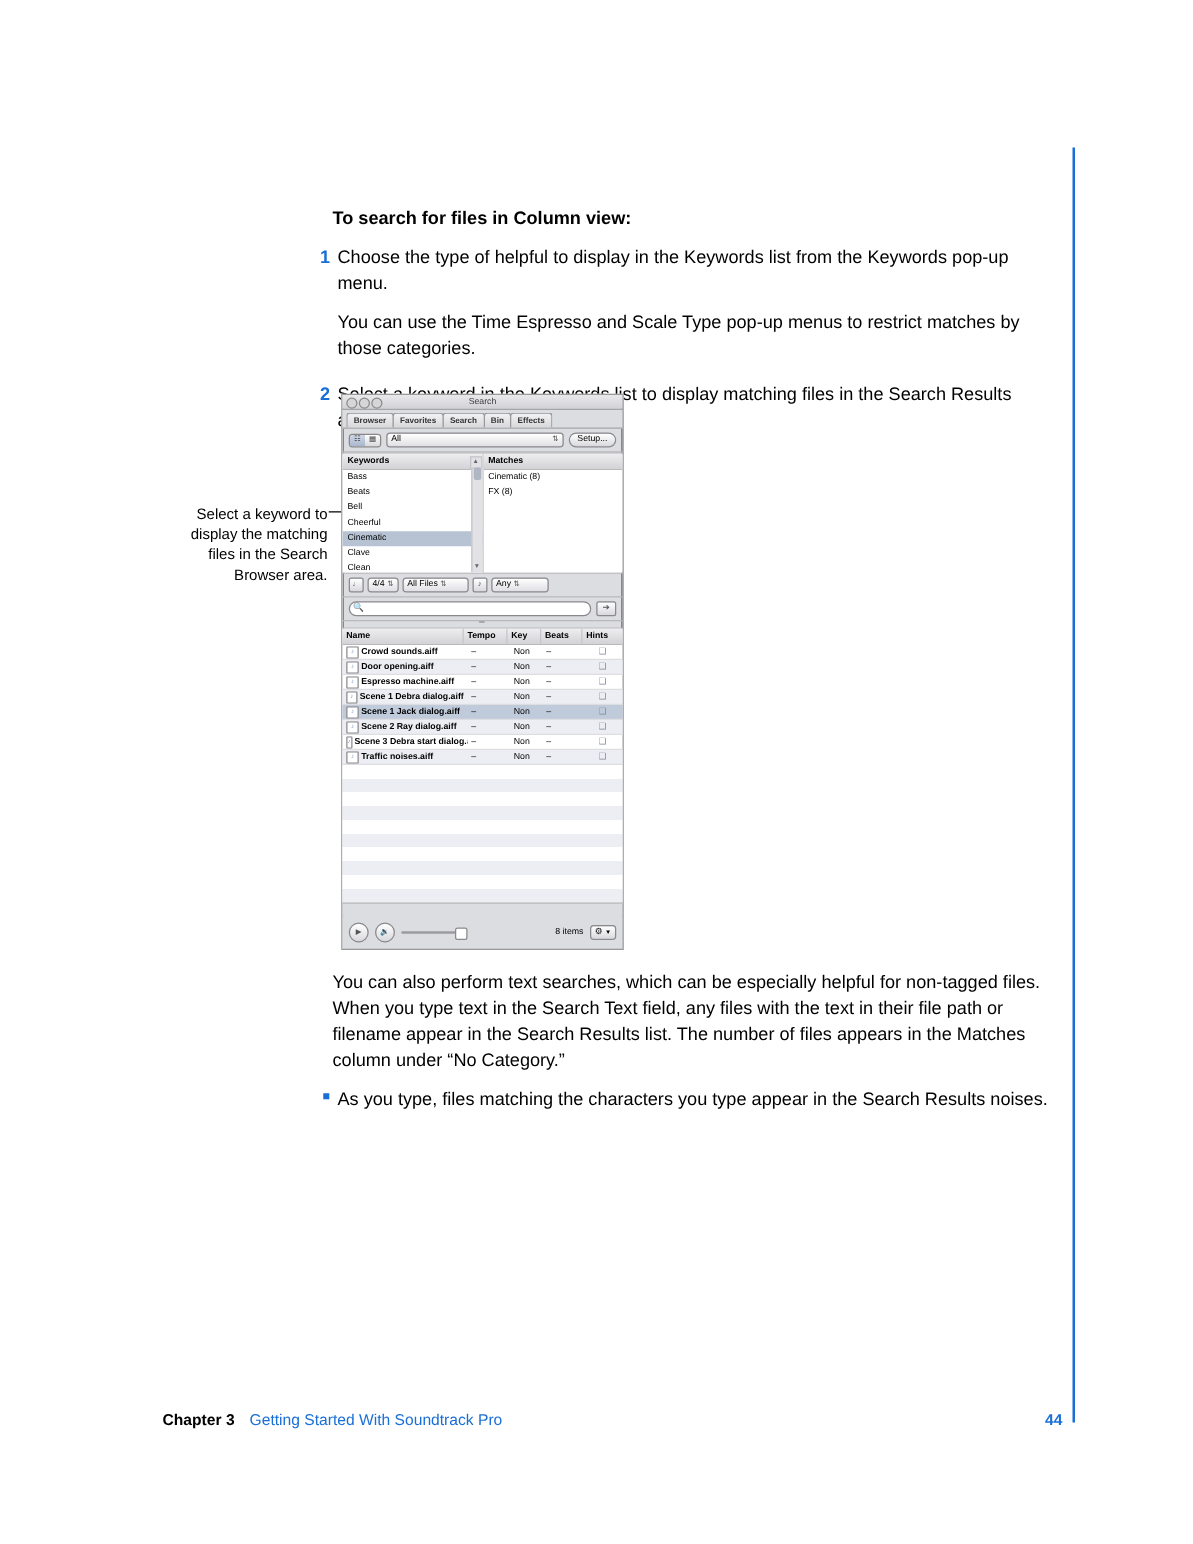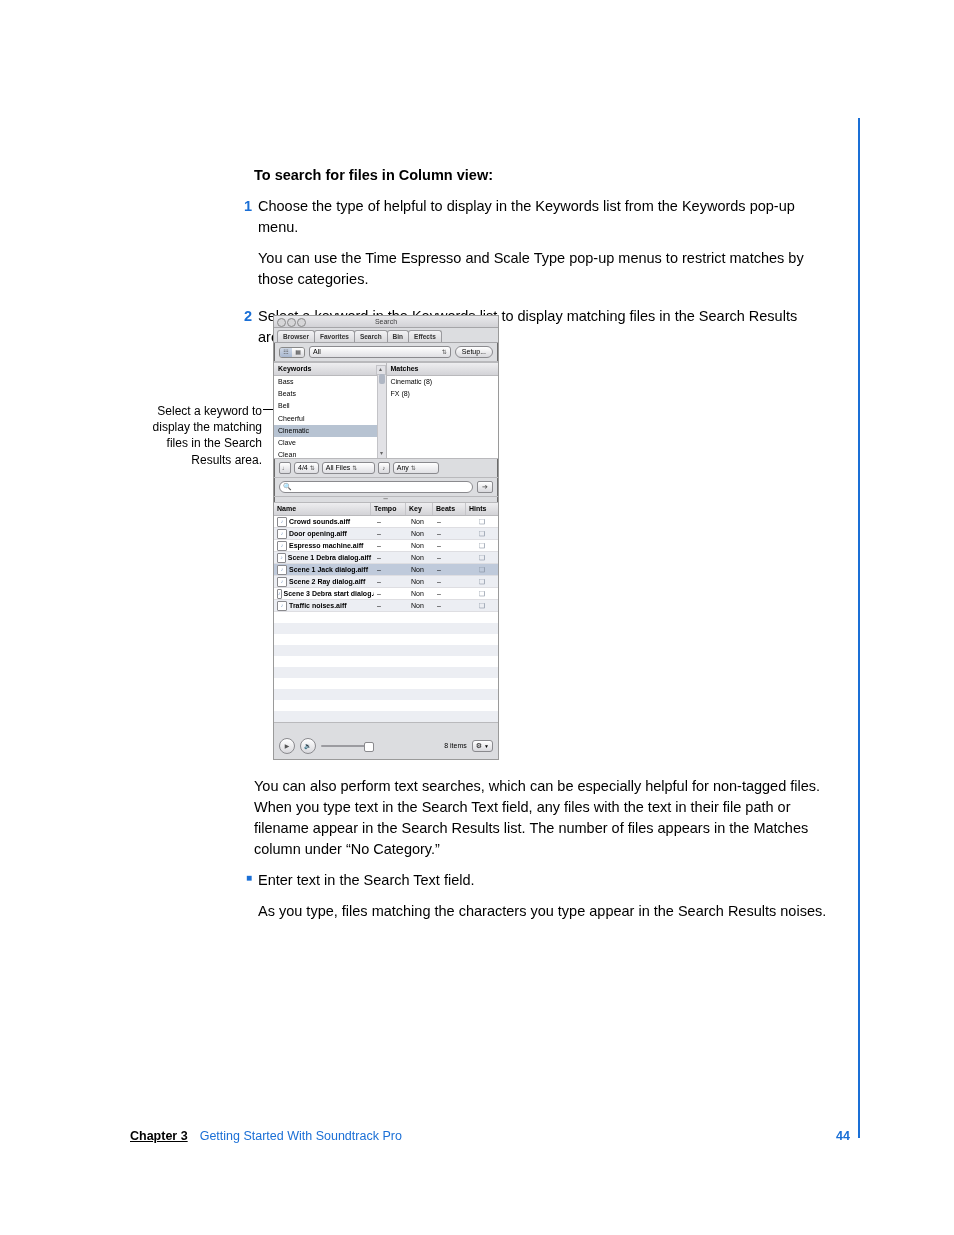--- a/index.html
+++ b/index.html
@@ -14,21 +14,21 @@
     height: 1235px;
     position: relative;
     box-sizing: border-box;
   }
   .page {
     position: absolute;
     left: 0; top: 0; right: 0; bottom: 0;
   }
   .content {
     position: absolute;
-    left: 254px;
+    left: 266px;
     top: 165px;
     width: 576px;
   }
   .content p { margin: 0 0 10px 0; }
   .heading { font-weight: 600; margin-bottom: 4px; }
   .step { display: flex; margin-bottom: 6px; }
   .step-num { color: #1a6fd6; font-weight: 700; width: 20px; flex: none; text-align: right; margin-left: -22px; padding-right: 6px; }
   .step-txt { flex: 1; }
   .bullet { display: flex; margin-bottom: 6px; }
   .sq { color: #1a6fd6; width: 20px; flex:none; text-align:right; margin-left:-22px; padding-right:6px; line-height:1.6; font-size:10px;}
@@ -139,21 +139,21 @@
   .slider{ flex:0 0 50px; height:2px; background:#9b9ba0; position:relative; border-radius:1px;}
   .slider .nub{position:absolute; right:-3px; top:-3px; width:8px; height:8px; background:#fff; border:1px solid #8a8a8e; border-radius:2px;}
   .playbar .spacer{flex:1;}
   .count{ font-size:7px;}
   .gearpop{ height:10px; padding:0 3px; border:1px solid #8a8a8e; border-radius:3px; background:linear-gradient(#fff,#d9d9dd); display:flex; align-items:center; gap:2px;}
   
   .footer {
     position:absolute; left:130px; bottom:90px; width:720px;
     display:flex; align-items:center; font-size:12.5px;
   }
-  .footer .chap{ font-weight:700; margin-right:12px;text-decoration:underline;}
+  .footer .chap{ font-weight:700; margin-right:12px;}
   .footer .title{ color:#1a6fd6;}
   .footer .pnum{ margin-left:auto; color:#1a6fd6; font-weight:700;}
   .edge {
     position:absolute; right:94px; top:118px; width:2px; height:1020px; background:#1a6fd6;
   }
 </style>
 </head>
 <body>
 
 <div class="page">
@@ -178,27 +178,26 @@
     </div>
 
     <div style="height:412px;"></div>
 
     <p>You can also perform text searches, which can be especially helpful for non-tagged files. When you type text in the Search Text field, any files with the text in their file path or filename appear in the Search Results list. The number of files appears in the Matches column under “No Category.”</p>
 
 
     <div class="bullet">
       <span class="sq">■</span>
       <div class="step-txt">
-        <p>Enter text in the Search Text field.</p>
         <p>As you type, files matching the characters you type appear in the Search Results noises.</p>
       </div>
     </div>
   </div>
 
-  <div class="callout">Select a keyword to display the matching files in the Search Results area.</div>
+  <div class="callout">Select a keyword to display the matching files in the Search Browser area.</div>
   <div class="callout-line"></div>
 
   <div class="fig">
     <div class="titlebar">
       <span class="dot d1"></span>
       <span class="dot d2"></span>
       <span class="dot d3"></span>
       <span>Search</span>
     </div>
 

